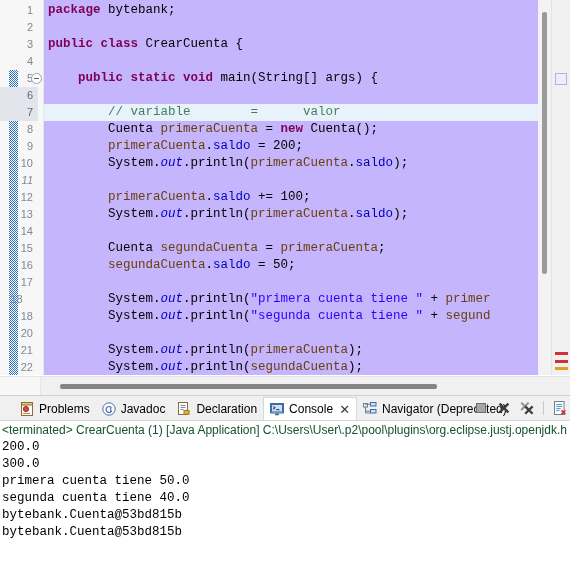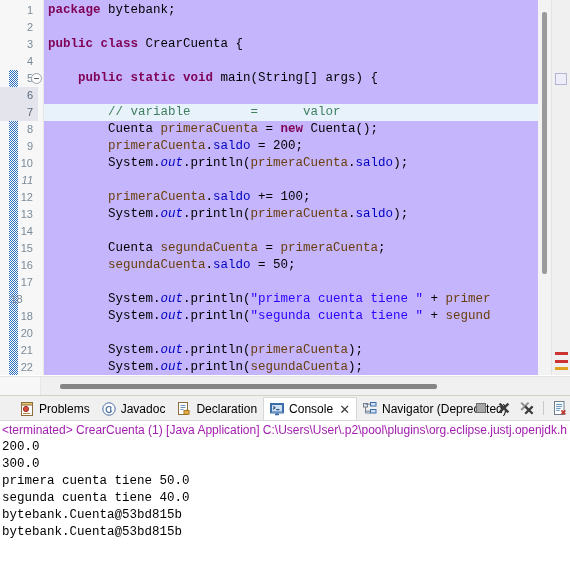--- a/index.html
+++ b/index.html
@@ -271,21 +271,21 @@
     background: #ffffff;
     border-top: 1px solid #d7d7d7;
     display: flex;
     flex-direction: column;
     overflow: hidden;
     position: relative;
   }
   .console-header {
     font-family: "Liberation Sans", sans-serif;
     font-size: 12px;
-    color: #a21caf;
+    color: #14532d;
     white-space: nowrap;
     padding: 2px 0 1px 2px;
     line-height: 15px;
     overflow: hidden;
   }
   .console-out {
     font-family: "Liberation Mono", monospace;
     font-size: 12.5px;
     color: #000;
     line-height: 17px;

